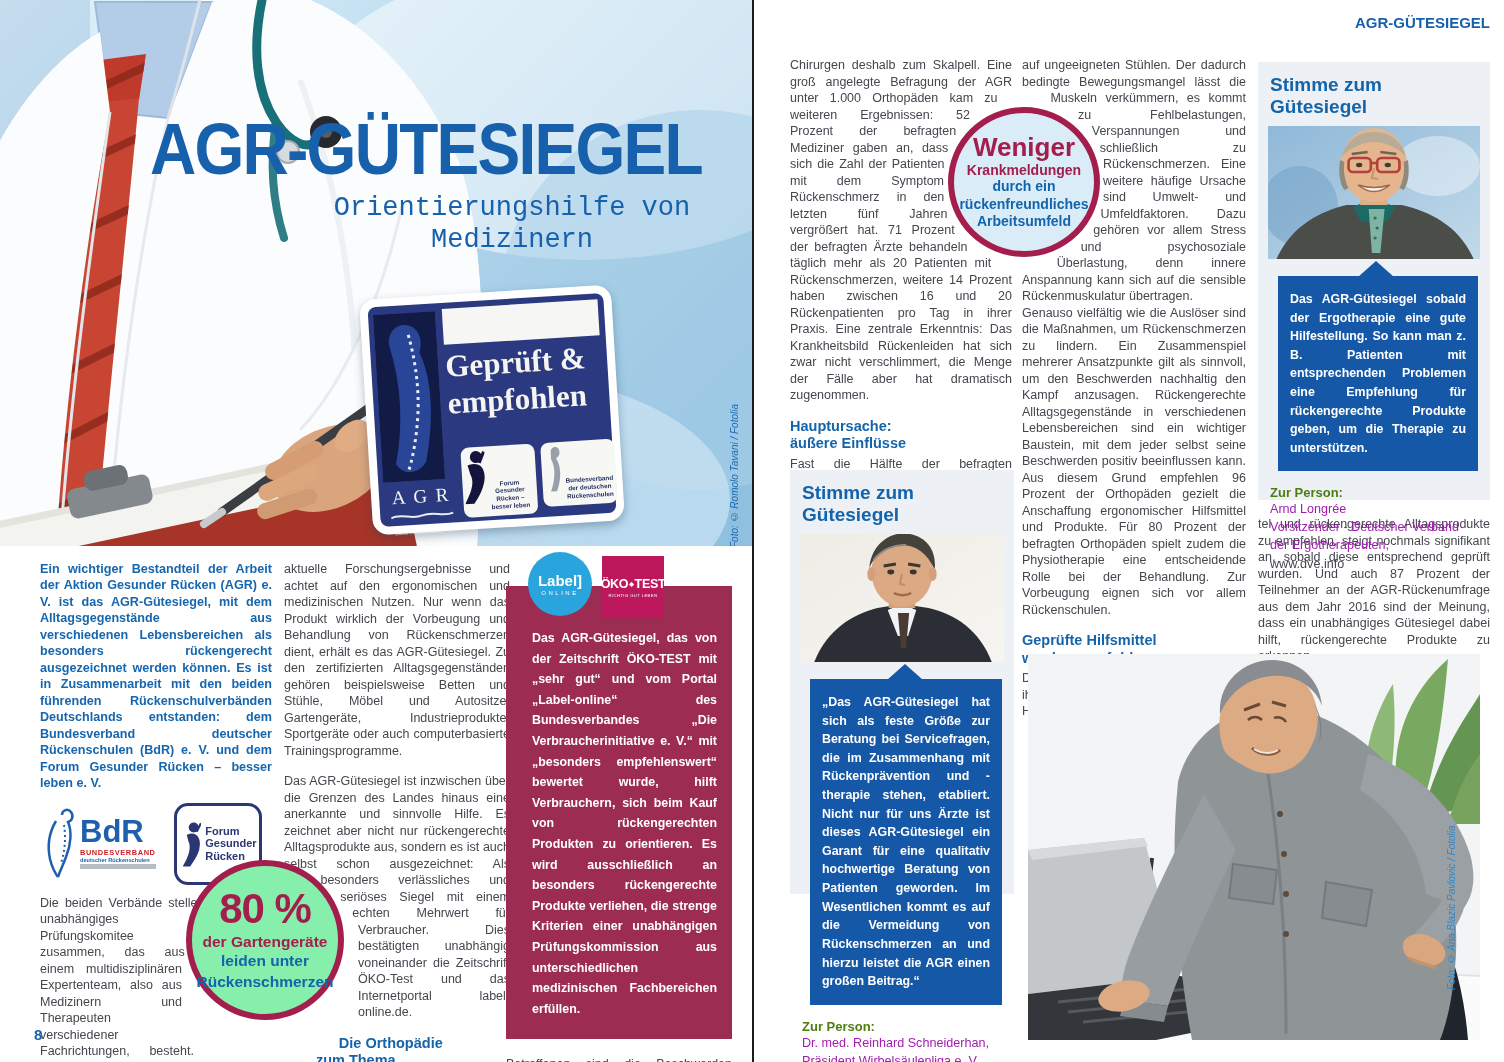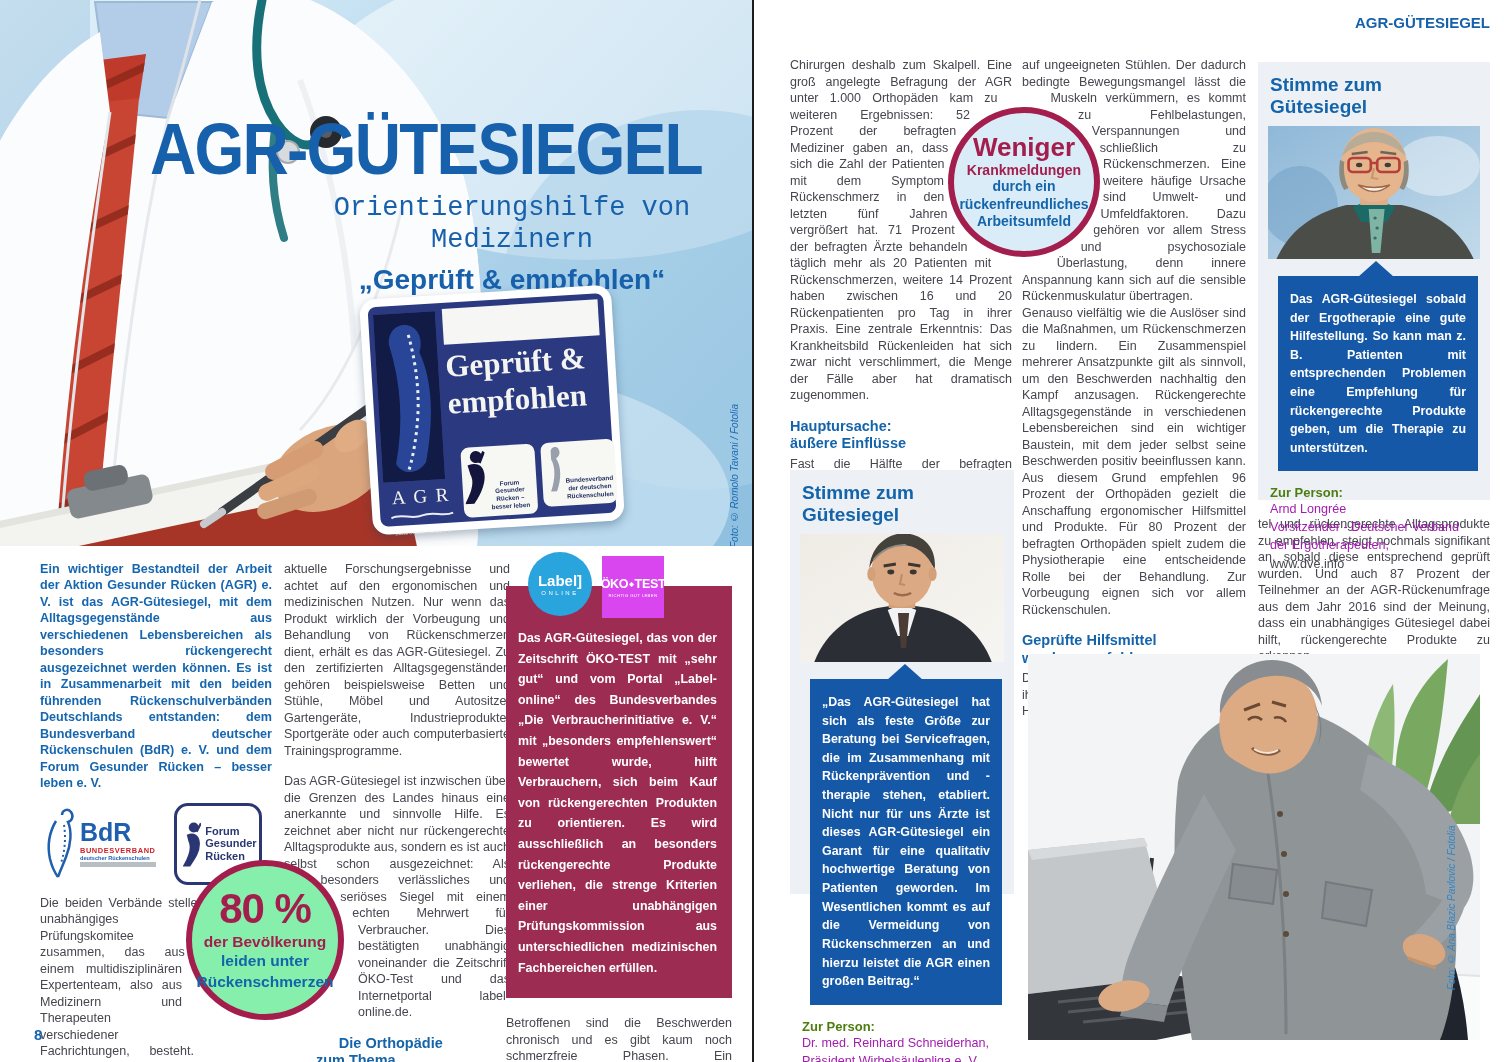--- a/index.html
+++ b/index.html
@@ -45,21 +45,21 @@
   .colA{position:absolute;left:40px;top:561px;width:232px;}
   .colB{position:absolute;left:284px;top:561px;width:226px;}
   .colC{position:absolute;left:506px;top:552px;width:226px;}
   .para{font-size:12.5px;line-height:1.32;text-align:justify;hyphens:auto;margin:0;}
   .intro{font-size:12.6px;line-height:1.31;font-weight:bold;color:#1666af;text-align:justify;hyphens:auto;margin:0;}
   .colhead{white-space:pre-line;color:#1464ab;font-weight:bold;font-size:14.5px;line-height:1.22;margin:14px 0 3px;}
 
   .logo-row-a{display:flex;align-items:center;gap:18px;margin:11px 0 10px 2px;height:82px;}
   .bdr-logo{display:flex;align-items:center;gap:2px;}
   .bdr-text{text-align:left;}
-  .bdr-big{font-size:25px;font-weight:bold;color:#1f5fae;line-height:.9;}
+  .bdr-big{font-size:31px;font-weight:bold;color:#1f5fae;line-height:.9;}
   .bdr-s1{font-size:7.4px;font-weight:bold;color:#cc2128;letter-spacing:.6px;margin-top:2px;}
   .bdr-s2{font-size:5.6px;font-weight:bold;color:#1f5fae;}
   .bdr-bar{height:5px;background:#b9bec3;margin-top:1px;}
   .forum-logo{width:88px;height:82px;border:3px solid #2b3773;border-radius:14px;background:#fff;
               display:flex;align-items:center;padding:4px 2px 4px 6px;gap:4px;}
   .forum-text{font-size:11px;font-weight:bold;color:#2b3773;line-height:1.15;white-space:pre-line;}
 
   .sp-statR{float:right;width:90px;height:192px;shape-outside:circle(93px at 90px 98px);}
   .sp-statL{float:left;width:74px;height:292px;shape-outside:circle(95px at -14px 196px);}
   .sp-infoR{float:right;width:68px;height:212px;shape-outside:circle(80px at 80px 125px);}
@@ -70,27 +70,27 @@
                align-items:center;text-align:center;z-index:3;}
   .stat-v{font-size:42px;font-weight:bold;color:#a31e4c;line-height:1;letter-spacing:-1px;}
   .stat-m{color:#a31e4c;font-weight:bold;font-size:15.5px;margin-top:3px;}
   .stat-b{color:#1464ab;font-weight:bold;font-size:15.5px;line-height:1.3;white-space:pre-line;}
 
   .logo-row-c{display:flex;gap:10px;margin-left:22px;position:relative;z-index:2;height:66px;}
   .label-circle{width:64px;height:64px;border-radius:50%;background:#29a4dc;color:#fff;display:flex;
                 flex-direction:column;align-items:center;justify-content:center;}
   .label-t{font-size:15px;font-weight:bold;line-height:1;}
   .label-sub{font-size:6px;letter-spacing:2.5px;margin-top:2px;}
-  .oeko{width:62px;height:62px;background:#d946ef;color:#fff;display:flex;flex-direction:column;
+  .oeko{width:62px;height:62px;background:#be185d;color:#fff;display:flex;flex-direction:column;
         align-items:center;justify-content:center;margin-top:4px;}
   .oeko-t{font-size:12.5px;font-weight:bold;letter-spacing:-.3px;display:flex;align-items:center;gap:1px;}
   .oeko-mark{font-size:6px;}
   .oeko-sub{font-size:4.2px;letter-spacing:.4px;margin-top:2px;}
   .mbox{background:#9d2c52;color:#fff;font-weight:bold;font-size:12.4px;line-height:1.66;
-        text-align:justify;hyphens:auto;padding:42px 15px 20px 12px;margin-top:-32px;}
+        text-align:justify;hyphens:auto;padding:42px 15px 20px 26px;margin-top:-32px;}
   .colC .after-box{margin-top:17px;}
 
   .pageno{position:absolute;font-size:15px;font-weight:bold;color:#1760ac;}
   .pn-left{left:34px;top:1026px;}
   .pn-right{left:1458px;top:1026px;}
   .divider{position:absolute;left:752px;top:0;width:2px;height:1062px;background:#1c1c1c;}
 
   
   .header-label{position:absolute;right:14px;top:14px;font-size:15px;font-weight:bold;color:#1760ac;}
   .colR1{position:absolute;left:790px;top:57px;width:222px;}
@@ -181,21 +181,20 @@
         <line x1="222" y1="512" x2="204" y2="524" stroke="#c6cacd" stroke-width="8" stroke-linecap="round"></line>
         <rect x="262" y="452" width="64" height="17" rx="8.5" transform="rotate(-28 294 460)" fill="#d69d74"></rect>
         <rect x="256" y="474" width="66" height="17" rx="8.5" transform="rotate(-24 289 482)" fill="#dda77e"></rect>
         <rect x="256" y="496" width="62" height="16" rx="8" transform="rotate(-18 287 504)" fill="#d09a72"></rect>
         <ellipse cx="352" cy="436" rx="20" ry="13" transform="rotate(-40 352 436)" fill="#e0ac84"></ellipse>
       </svg>
 
       <h1 class="title">AGR-GÜTESIEGEL</h1>
       <div class="subs">
         <div class="sub1">Orientierungshilfe von Medizinern</div>
-        <div class="sub2">„Geprüft &amp; empfohlen“</div>
       </div>
 
       <div class="badge">
         <div class="badge-in">
           <svg class="badge-spine" viewBox="0 0 62 168">
             <rect width="62" height="168" fill="#121b46"></rect>
             <path d="M14,30 C14,14 28,8 38,14 C46,19 48,30 44,40 C56,70 54,110 44,150 C36,162 20,162 14,150 C24,110 24,70 14,30 Z" fill="#2c4aa0" opacity="0.9"></path>
             <path d="M34,22 C40,50 42,80 38,108 C35,130 30,148 26,158" fill="none" stroke="#e8ecf5" stroke-width="3" stroke-dasharray="3 4"></path>
           </svg>
           <div class="badge-whitebar"></div>
@@ -286,21 +285,21 @@
             </div>
           <div class="oeko-sub">RICHTIG GUT LEBEN</div>
         </div>
       </div>
       <div class="mbox">Das AGR-Gütesiegel, das von der Zeitschrift ÖKO-TEST mit „sehr gut“ und vom Portal „Label-online“ des Bundesverbandes „Die Verbraucherinitiative e. V.“ mit „besonders empfehlenswert“ bewertet wurde, hilft Verbrauchern, sich beim Kauf von rückengerechten Produkten zu orientieren. Es wird ausschließlich an besonders rückengerechte Produkte verliehen, die strenge Kriterien einer unabhängigen Prüfungskommission aus unterschiedlichen medizinischen Fachbereichen erfüllen.</div>
       <p class="para after-box">Betroffenen sind die Beschwerden chronisch und es gibt kaum noch schmerzfreie Phasen. Ein Bandscheibenvorfall ist zwar eine seltene Ursache für Rückenschmerzen, doch immerhin 80.000-mal pro Jahr greifen</p>
     </div>
 
     <div class="stat-circle">
       <div class="stat-v">80 %</div>
-      <div class="stat-m">der Bevölkerung</div>
+      <div class="stat-m">der Gartengeräte</div>
       <div class="stat-b">leiden unter
 Rückenschmerzen</div>
     </div>
 
     <div class="pageno pn-left">8</div>
   </section>
 
   <div class="divider"></div>
 
   <section class="abs" style="left:754px;top:0;width:750px;height:1062px;"></section>

